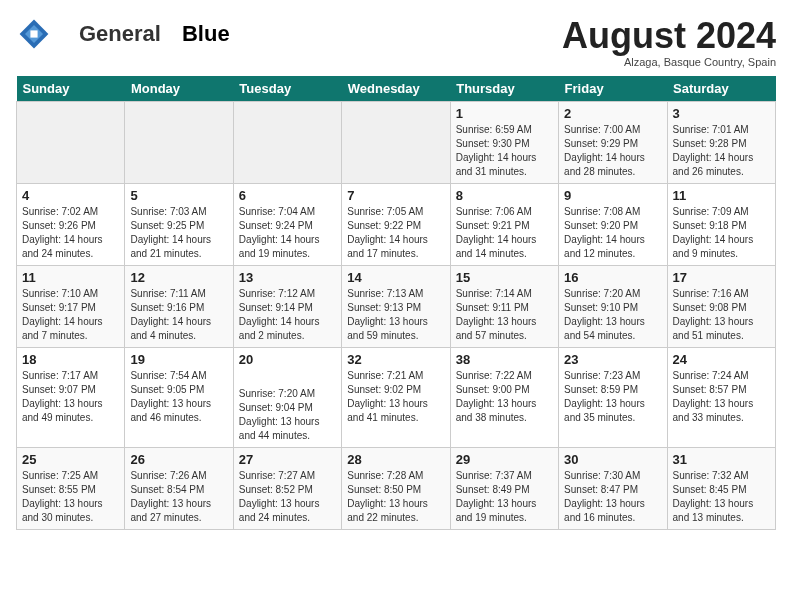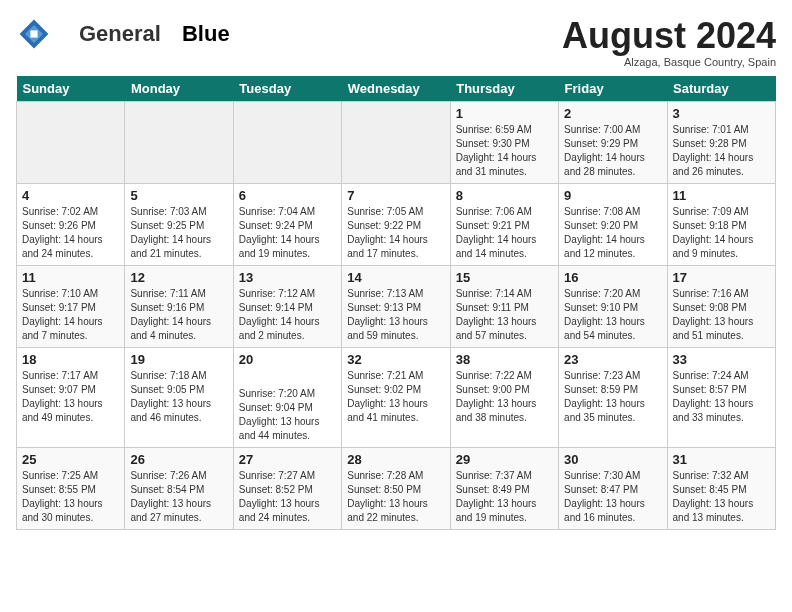--- a/index.html
+++ b/index.html
@@ -253,21 +253,21 @@
       <tr>
         <td>
           <div class="day-number">18</div>
           <div class="day-info" style="white-space: pre-wrap;">Sunrise: 7:17 AM
 Sunset: 9:07 PM
 Daylight: 13 hours
 and 49 minutes.</div>
         </td>
         <td>
           <div class="day-number">19</div>
-          <div class="day-info" style="white-space: pre-wrap;">Sunrise: 7:18 AM
+          <div class="day-info" style="white-space: pre-wrap;">Sunrise: 7:54 AM
 Sunset: 9:05 PM
 Daylight: 13 hours
 and 46 minutes.</div>
         </td>
         <td>
           <div class="day-number">20</div>
           <div class="day-info" style="white-space: pre-wrap; margin-top: 20px;">Sunrise: 7:20 AM
 Sunset: 9:04 PM
 Daylight: 13 hours
 and 44 minutes.</div>
@@ -287,21 +287,21 @@
 and 38 minutes.</div>
         </td>
         <td>
           <div class="day-number">23</div>
           <div class="day-info" style="white-space: pre-wrap;">Sunrise: 7:23 AM
 Sunset: 8:59 PM
 Daylight: 13 hours
 and 35 minutes.</div>
         </td>
         <td>
-          <div class="day-number">33</div>
+          <div class="day-number">24</div>
           <div class="day-info" style="white-space: pre-wrap;">Sunrise: 7:24 AM
 Sunset: 8:57 PM
 Daylight: 13 hours
 and 33 minutes.</div>
         </td>
       </tr>
       <tr>
         <td>
           <div class="day-number">25</div>
           <div class="day-info" style="white-space: pre-wrap;">Sunrise: 7:25 AM

